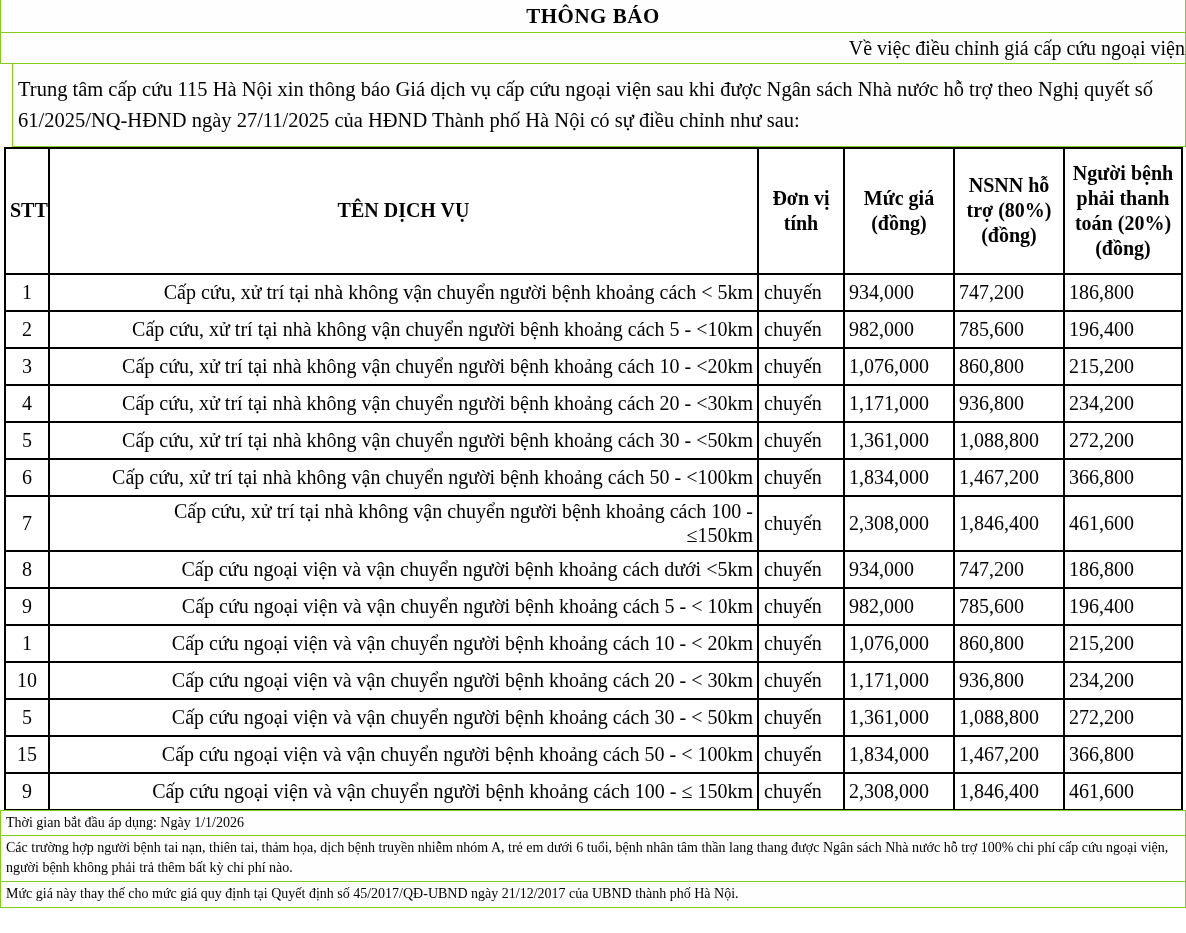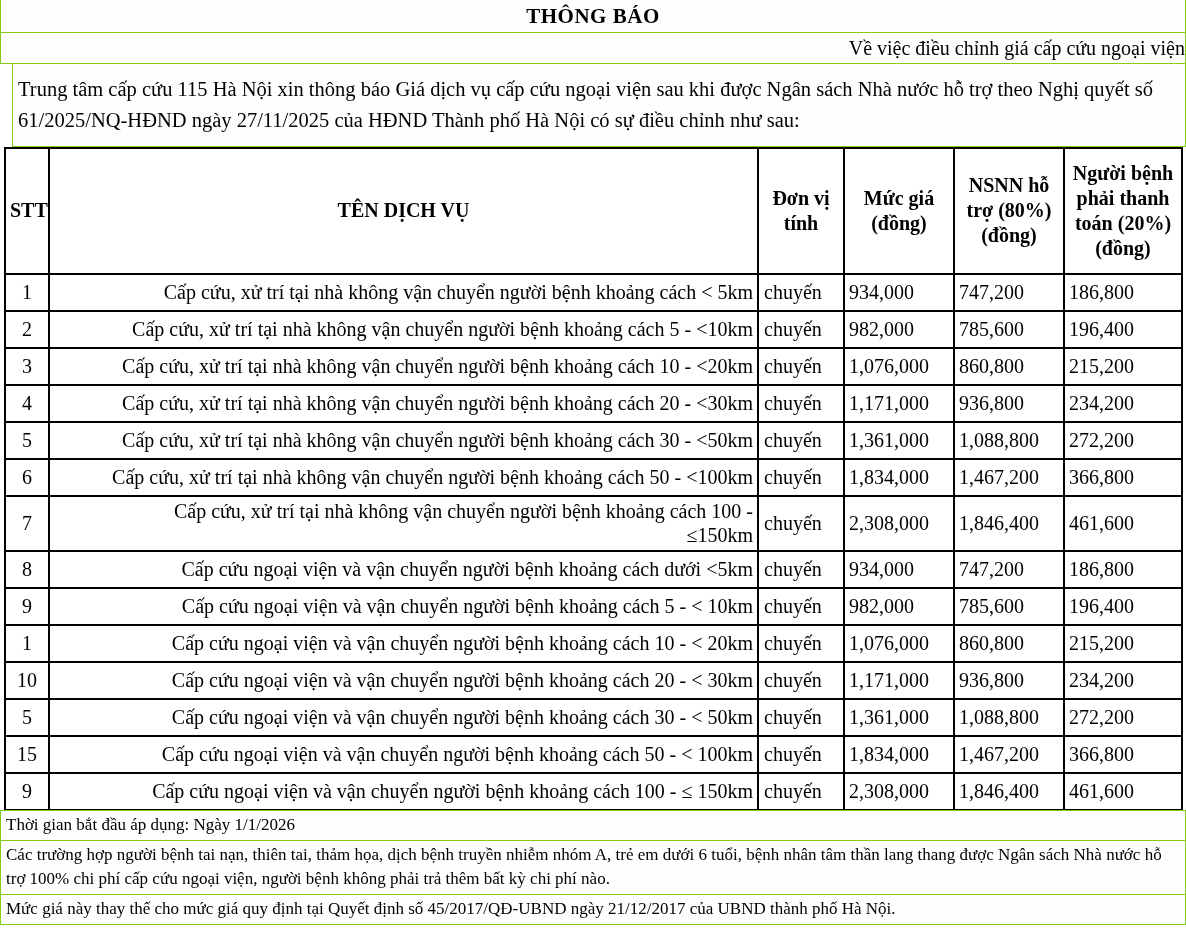--- a/index.html
+++ b/index.html
@@ -67,21 +67,21 @@
     line-height: 1.25;
   }
   tbody tr { height: 37px; }
   tbody tr.tall { height: 55px; }
   td { font-size: 20px; padding: 2px 4px; }
   .td-stt { text-align: center; padding: 2px 2px; }
   .td-service { text-align: right; white-space: pre-line; line-height: 1.2; }
   .td-unit { text-align: left; padding-left: 5px; margin-left: 16px; }
   .td-num { text-align: left; padding-right: 10px; }
   .note {
-    font-size: 17px;
+    font-size: 14px;
     line-height: 1.42;
     padding: 2px 3px 3px 5px;
   }
 </style>
 </head>
 <body>
 
 <div id="page">
 
   <div class="box" id="title-box">

